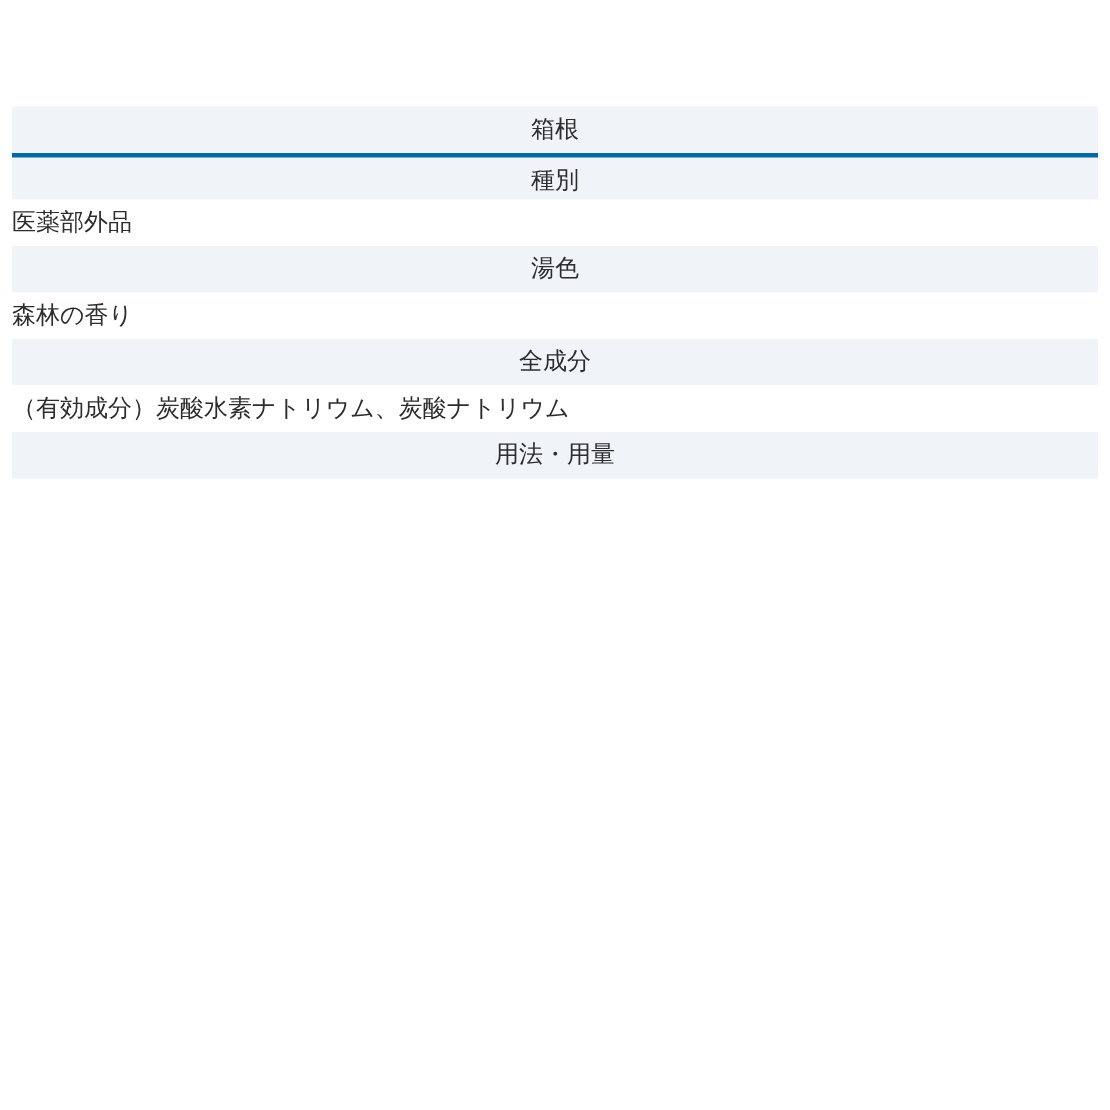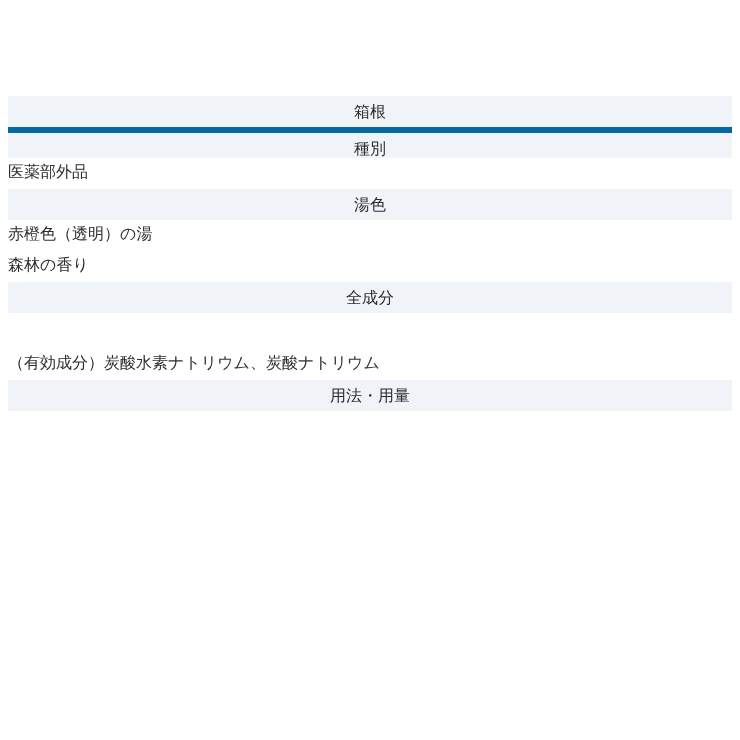--- a/index.html
+++ b/index.html
@@ -16,45 +16,43 @@
   }
   .page{
     position:relative;
     width:740px;
     height:740px;
     background:var(--page-bg);
     overflow:hidden;
   }
   .spec-table{
     position:absolute;
-    top:96px;
+    top:71px;
     left:8px;
     width:724px;
     font-size:16px;
     line-height:31px;
   }
   .hrow{
     background:var(--header-bg);
     text-align:center;
     height:31px;
     overflow:hidden;
   }
   .hrow + .hrow{
-    border-top:6px solid #0369a1;
+    border-top:3px solid #0369a1;
   }
   .vrow{
     background:var(--page-bg);
     text-align:left;
     min-height:31px;
-    font-family:Liberation Mono, monospace;
   }
   .vrow.multi{
     text-align:justify;
     text-justify:inter-ideograph;
-    margin-top:36px;
   }
   .squiggle{
     text-decoration-line:underline;
     text-decoration-style:wavy;
     text-decoration-color:var(--squiggle-color);
     text-decoration-thickness:1px;
     text-underline-offset:3px;
   }
 </style>
 </head>
@@ -64,21 +62,20 @@
   <div class="spec-table">
 
     <div class="hrow">箱根</div>
 
     <div class="hrow">種別</div>
 
     <div class="vrow">医薬部外品</div>
 
     <div class="hrow">湯色</div>
 
-    <div class="vrow">赤橙色（透明）の湯</div>
 
 
     <div class="vrow">森林の香り</div>
 
     <div class="hrow">全成分</div>
 
     <div class="vrow multi">
       <p>（有効成分）炭酸水素ナトリウム、炭酸ナトリウム</p>
     </div>
 

